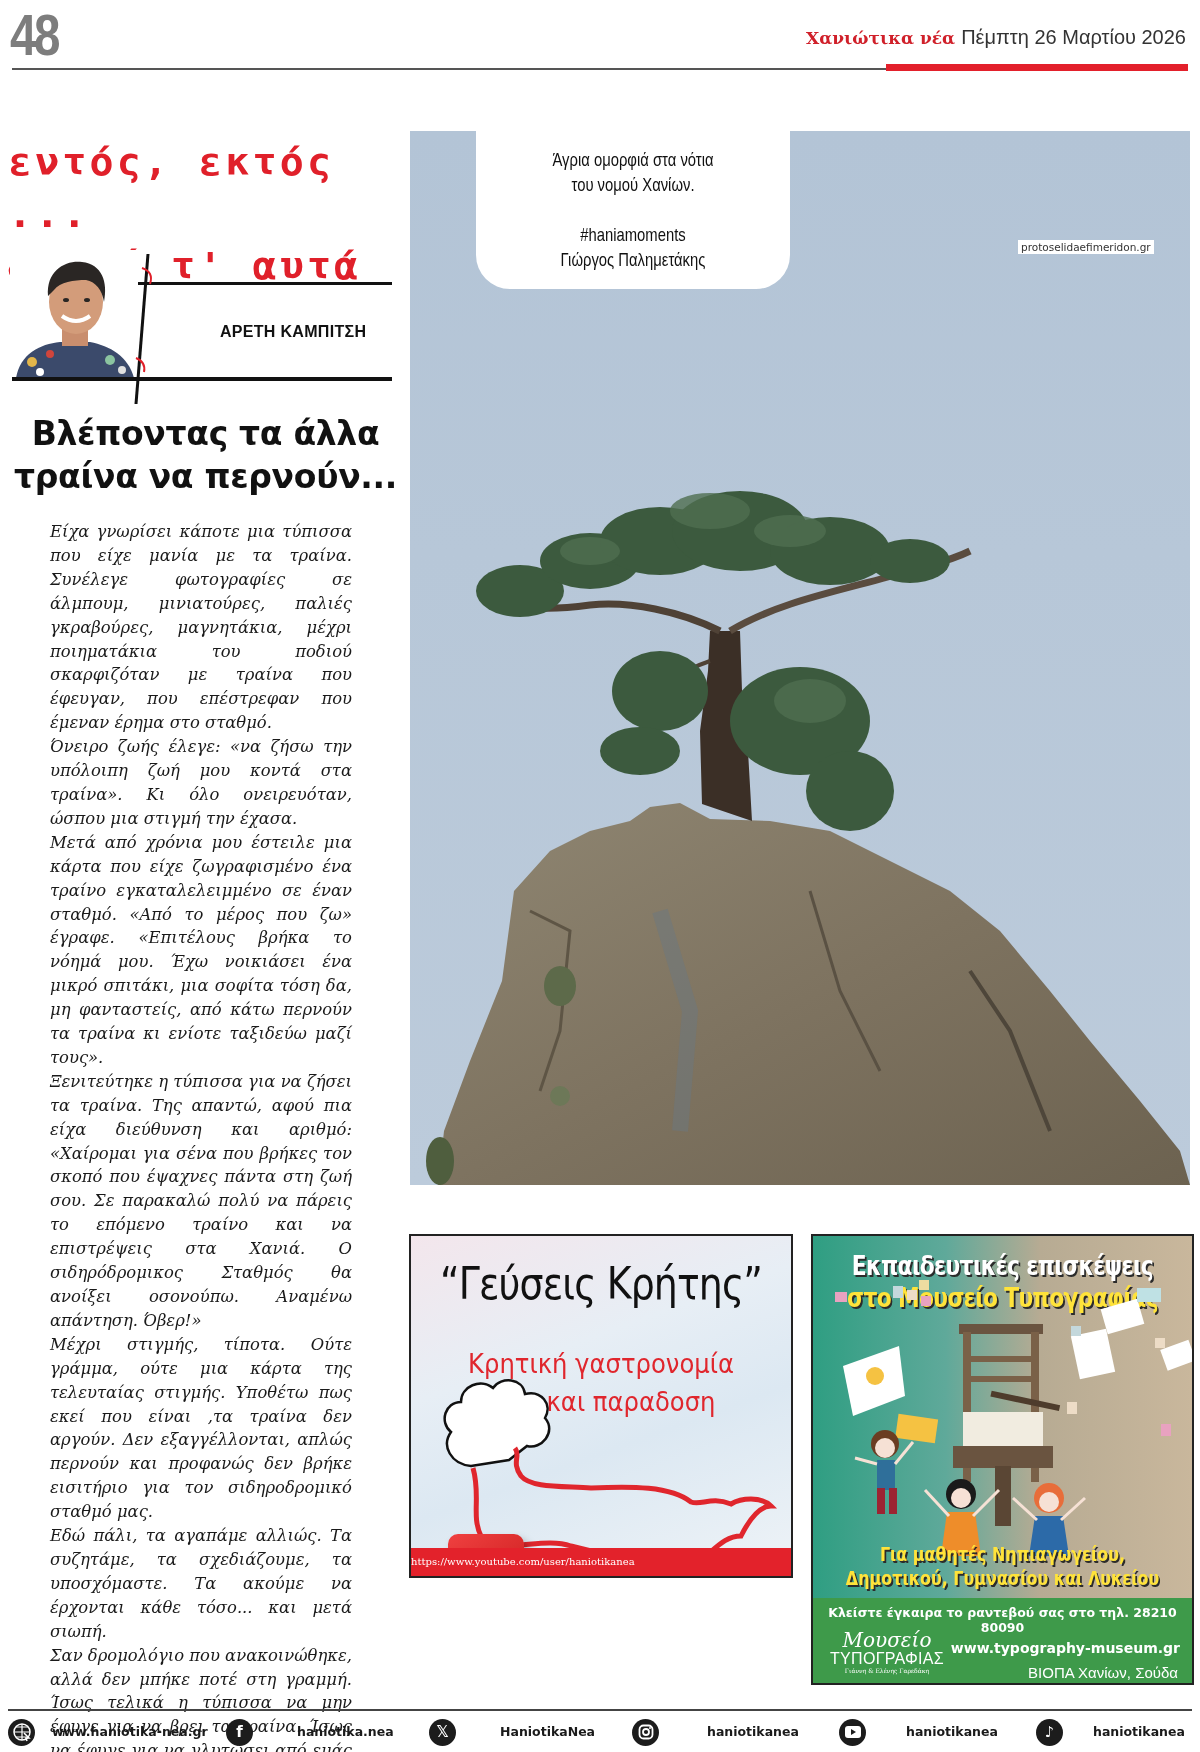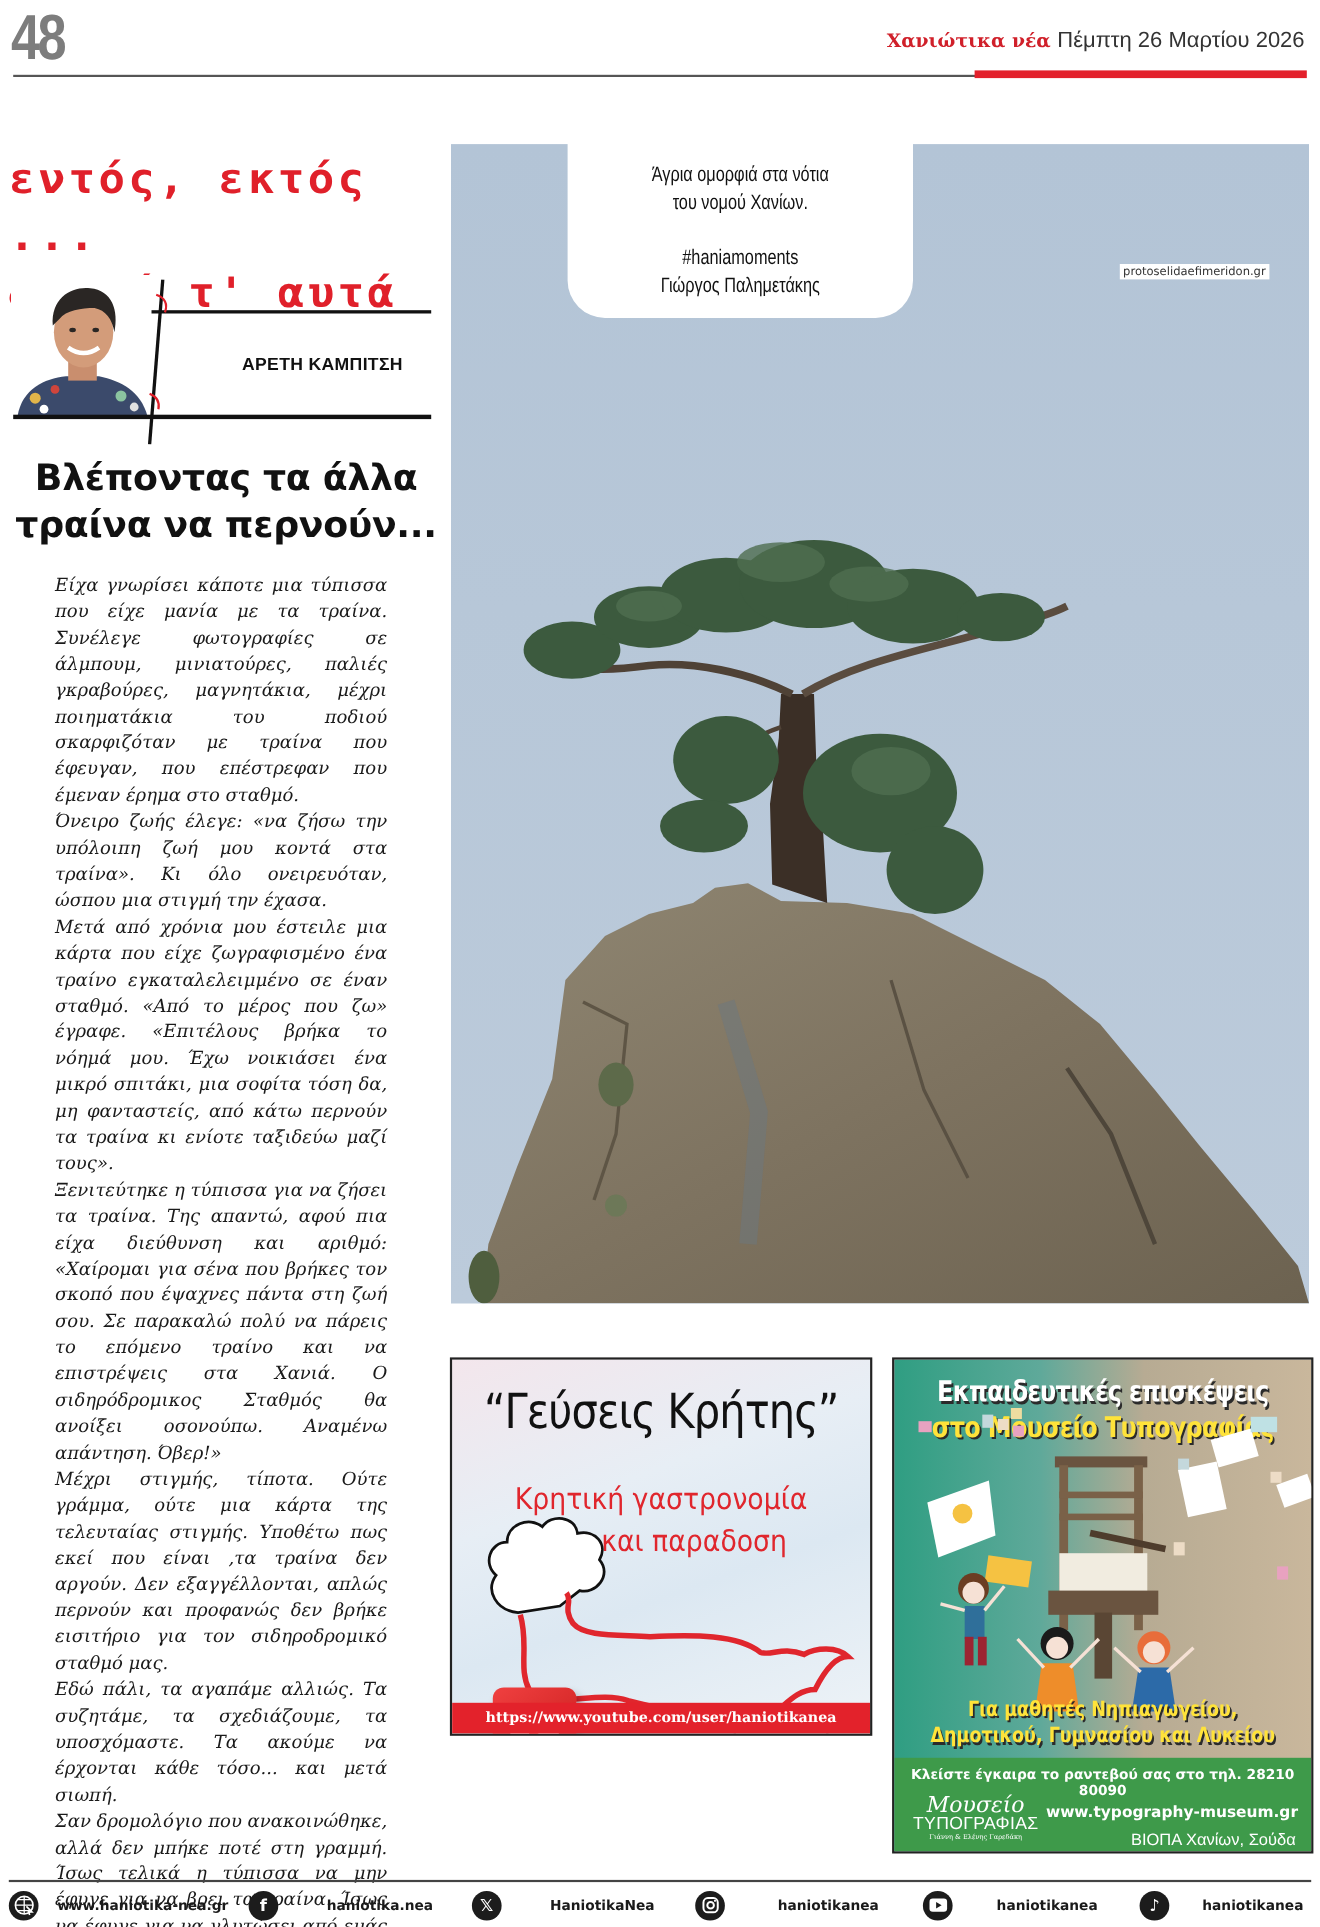--- a/index.html
+++ b/index.html
@@ -23,41 +23,41 @@
   .pen-stroke { position: absolute; left: 120px; top: 254px; width: 40px; height: 150px; }
 
   
   .headline { position: absolute; left: 8px; top: 412px; width: 395px; text-align: center; font-family: "DejaVu Sans", sans-serif; font-weight: 700; font-size: 33px; line-height: 43px; color: #111; letter-spacing: -0.3px; }
   .article-body { position: absolute; left: 50px; top: 520px; width: 302px; font-family: "DejaVu Serif", serif; font-style: italic; font-size: 16.4px; line-height: 23.9px; color: #1a1a1a; text-align: justify; hyphens: manual; }
   .article-body p { margin: 0; }
 
   
   .photo { position: absolute; left: 410px; top: 131px; width: 780px; height: 1054px; background: linear-gradient(180deg, #b3c4d6 0%, #b7c7d8 40%, #bccbdb 100%); overflow: hidden; }
   .photo svg { position: absolute; left: 0; top: 0; }
-  .caption-box { position: absolute; left: 476px; top: 131px; width: 314px; height: 158px; background: #ffffff; border-radius: 0 0 34px 34px; text-align: center; font-family: "Liberation Sans", sans-serif; font-size: 19px; line-height: 25px; color: #111; padding-top: 16px; transform-origin: center top; margin-left: 40px; }
+  .caption-box { position: absolute; left: 476px; top: 131px; width: 314px; height: 158px; background: #ffffff; border-radius: 0 0 34px 34px; text-align: center; font-family: "Liberation Sans", sans-serif; font-size: 19px; line-height: 25px; color: #111; padding-top: 16px; transform-origin: center top; }
   .caption-box .cap-line { display: block; transform: scaleX(0.78); }
   .caption-box .gap { height: 25px; }
   .watermark { position: absolute; left: 1018px; top: 240px; background: #ffffff; font-family: "DejaVu Sans", sans-serif; font-weight: 400; font-size: 10.5px; color: #333; padding: 1px 3px; }
 
   
   .ad { position: absolute; overflow: hidden; border: 2px solid #222; }
   .ad-left { left: 409px; top: 1234px; width: 384px; height: 344px; background: linear-gradient(160deg, #f3e6ec 0%, #e7eef5 35%, #dce8f2 60%, #eef3f7 100%); }
   .ad-left .ad-title { position: absolute; left: 0; right: 0; top: 22px; text-align: center; font-family: "DejaVu Sans", sans-serif; font-size: 44px; color: #111; letter-spacing: -1px; transform: scaleX(0.86); font-weight: 400; }
   .ad-left .ad-sub { position: absolute; left: 0; right: 0; text-align: center; font-family: "DejaVu Sans", sans-serif; font-size: 27px; color: #e0262d; transform: scaleX(0.9); }
   .ad-left .ad-sub.l1 { top: 112px; }
   .ad-left .ad-sub.l2 { top: 150px; left: 60px; }
   .ad-left .band { position: absolute; left: 0; right: 0; top: 369px; height: 73px; background: rgba(160,180,195,0.35); }
   .ad-left .yt-box { position: absolute; left: 37px; top: 298px; width: 76px; height: 76px; background: linear-gradient(145deg, #f04040, #c41818); border-radius: 10px; box-shadow: 4px 6px 8px rgba(0,0,0,0.35); }
   .ad-left .yt-box .inner { position: absolute; left: 16px; top: 20px; width: 44px; height: 36px; background: #f3f3f3; border-radius: 8px; }
   .ad-left .yt-box .play { position: absolute; left: 17px; top: 11px; width: 0; height: 0; border-left: 13px solid #d02020; border-top: 8px solid transparent; border-bottom: 8px solid transparent; }
   .ad-left .logo { position: absolute; left: 192px; top: 340px; width: 168px; text-align: center; }
   .ad-left .logo .logo-text { font-family: "DejaVu Serif", serif; font-size: 22px; color: #111; line-height: 24px; display: block; }
   .ad-left .logo .logo-bar { height: 5px; background: #e0262d; margin: 2px 0; }
   .ad-left .logo .logo-tag { font-family: "DejaVu Serif", serif; font-size: 5px; color: #555; letter-spacing: 1px; display: block; }
-  .ad-left .url-bar { position: absolute; left: 0; right: 0; bottom: 0; height: 28px; background: #e3222b; color: #ffffff; font-family: "DejaVu Serif", serif; font-size: 13px; font-weight: 700; text-align: center; line-height: 28px; }
+  .ad-left .url-bar { position: absolute; left: 0; right: 0; bottom: 0; height: 28px; background: #e3222b; color: #ffffff; font-family: "DejaVu Serif", serif; font-size: 10px; font-weight: 400; line-height: 28px; }
 
   .ad-right { left: 811px; top: 1234px; width: 383px; height: 451px; background: linear-gradient(90deg, #2f9e82 0%, #5fa99a 35%, #b7ab93 60%, #c9b79c 100%); }
   .ad-right .ad-title { position: absolute; left: 0; right: 0; top: 14px; text-align: center; font-family: "DejaVu Sans", sans-serif; font-weight: 700; font-size: 26px; color: #ffffff; letter-spacing: -0.8px; transform: scaleX(0.84); text-shadow: 2px 2px 0 #2b2b2b; line-height: 32px; }
   .ad-right .ad-title.yellow { top: 46px; color: #ffe33a; }
   .ad-right .ad-cta { position: absolute; left: 0; right: 0; text-align: center; font-family: "DejaVu Sans", sans-serif; font-weight: 700; font-size: 19px; color: #ffe33a; text-shadow: 2px 2px 0 #2b2b2b; transform: scaleX(0.84); line-height: 24px; }
   .ad-right .ad-cta.l1 { top: 306px; }
   .ad-right .ad-cta.l2 { top: 330px; }
   .ad-right .green-panel { position: absolute; left: 0; right: 0; top: 362px; bottom: 0; background: #3e9a4a; }
   .ad-right .phone-line { position: absolute; left: 0; right: 0; top: 369px; text-align: center; font-family: "DejaVu Sans", sans-serif; font-weight: 700; font-size: 12.5px; color: #ffffff; }
   .ad-right .museum-logo { position: absolute; left: 14px; top: 394px; width: 120px; text-align: center; color: #ffffff; }

